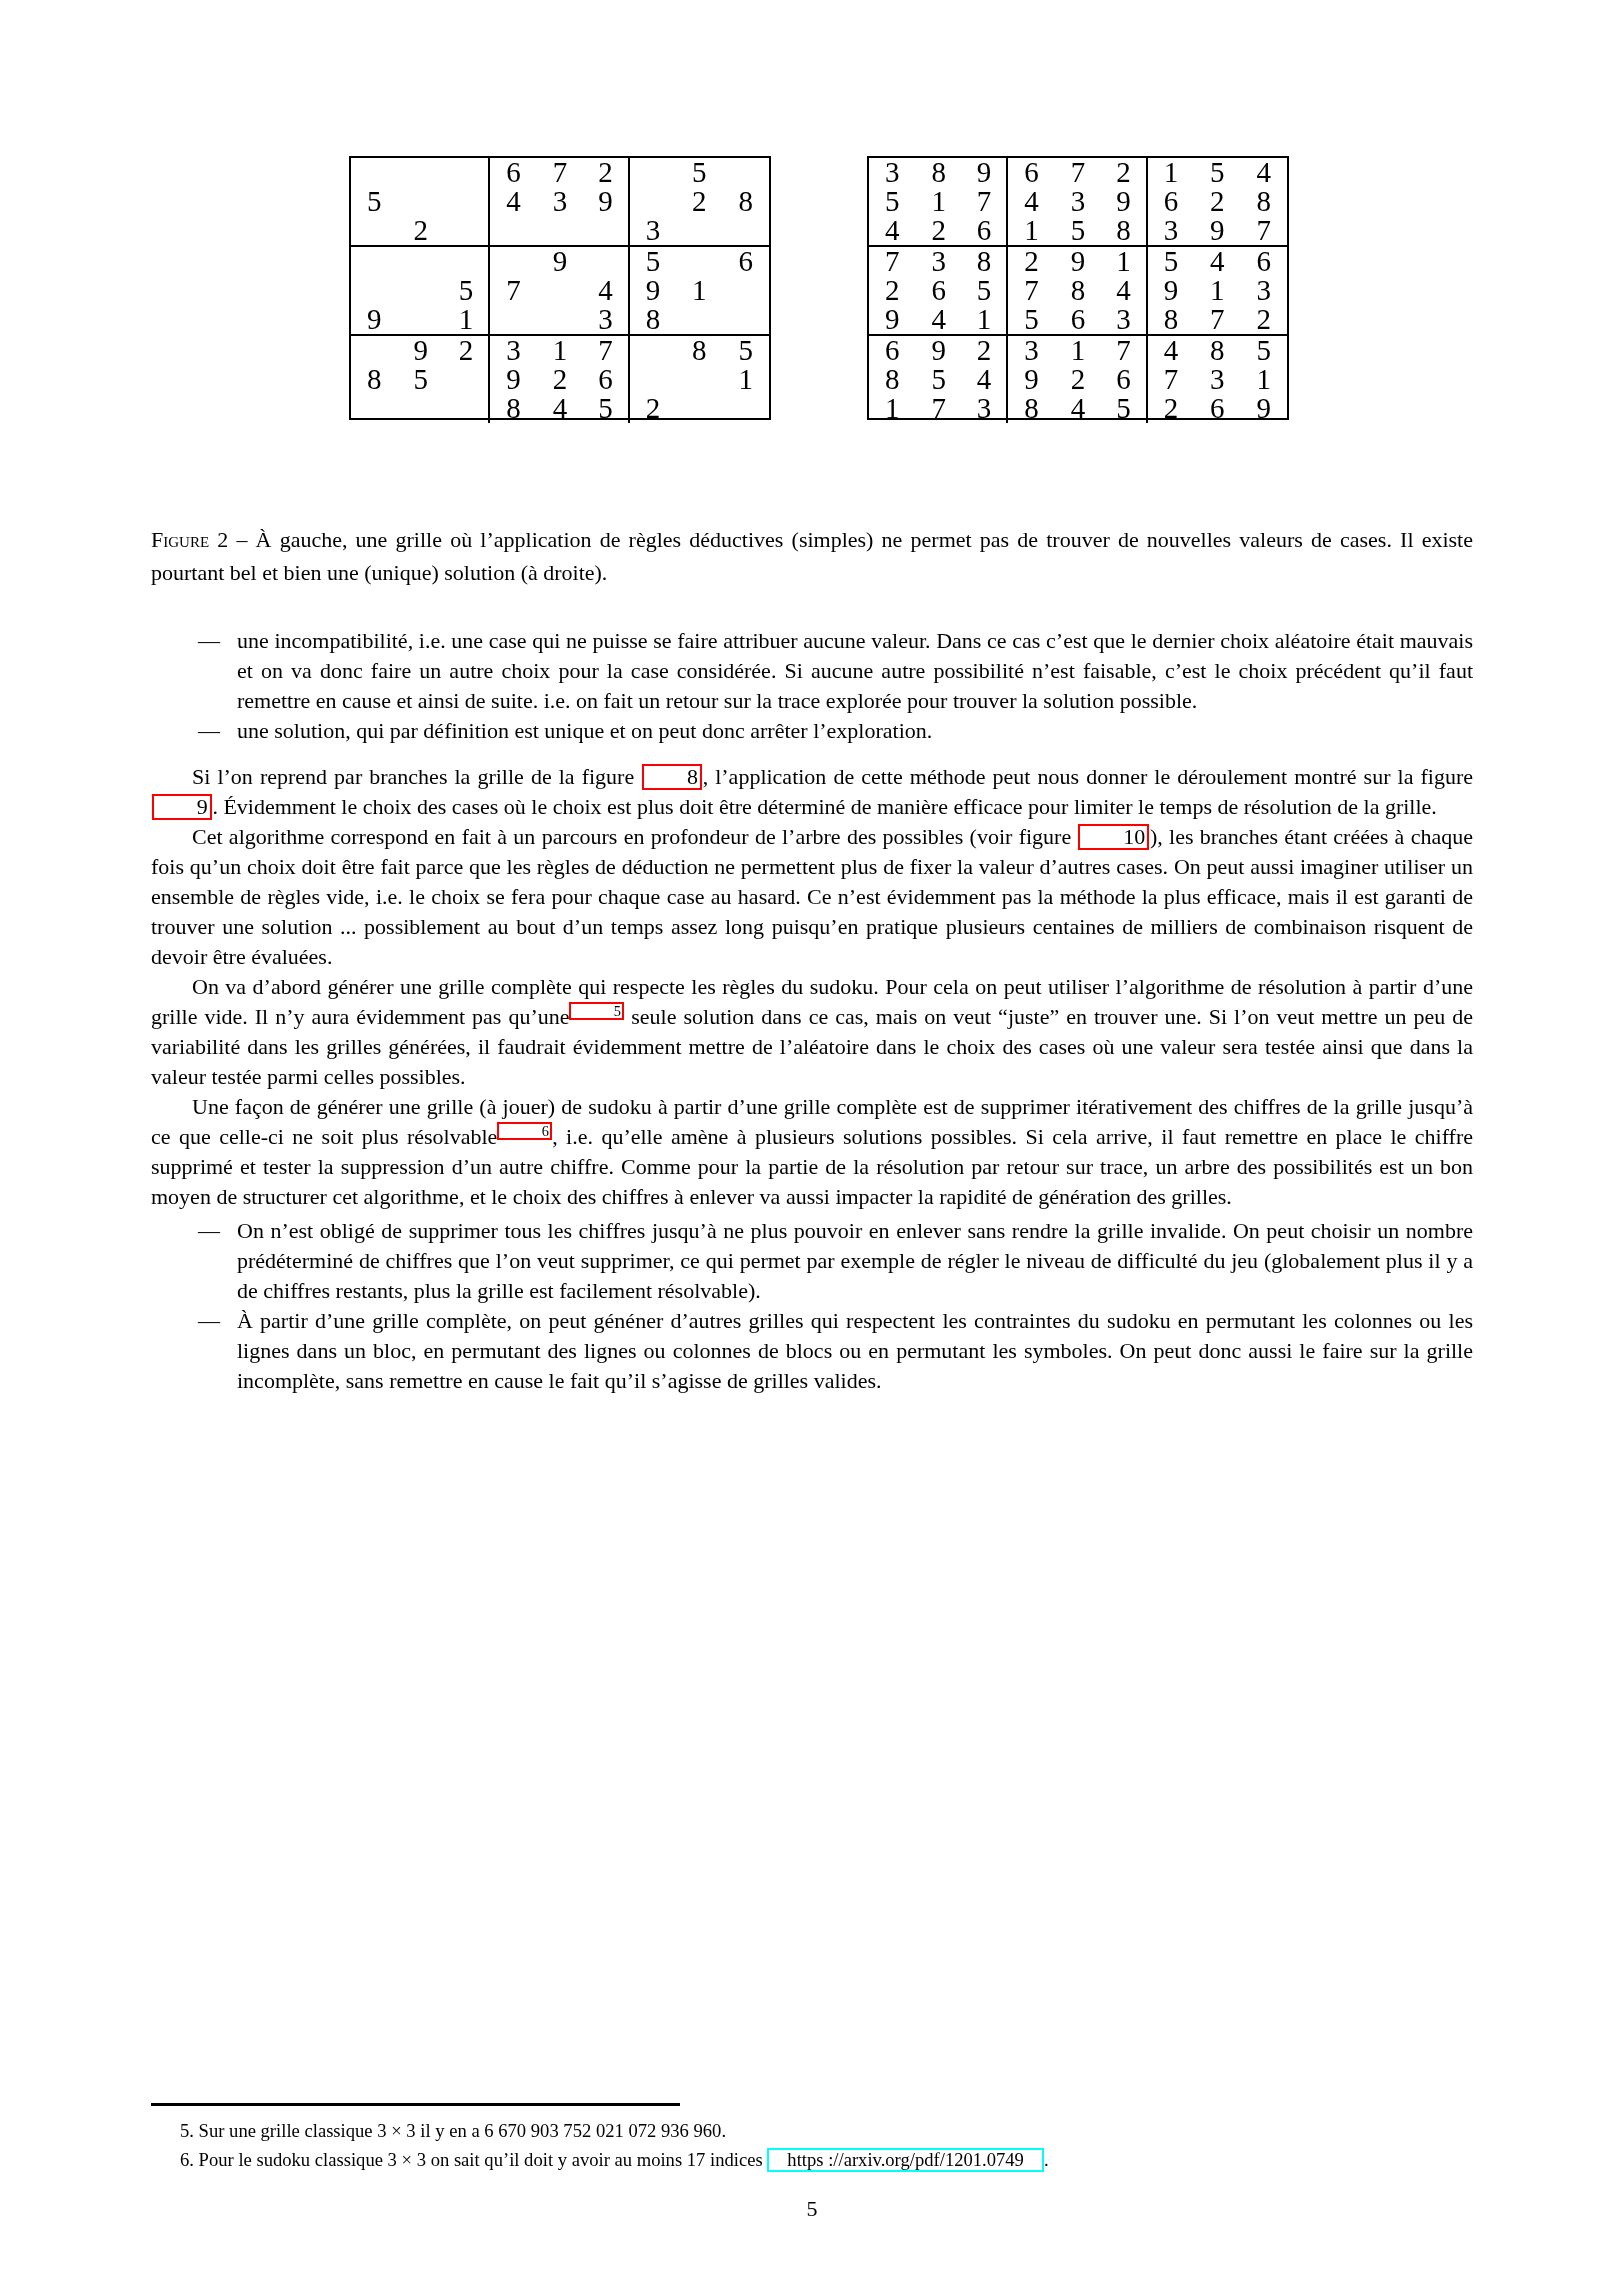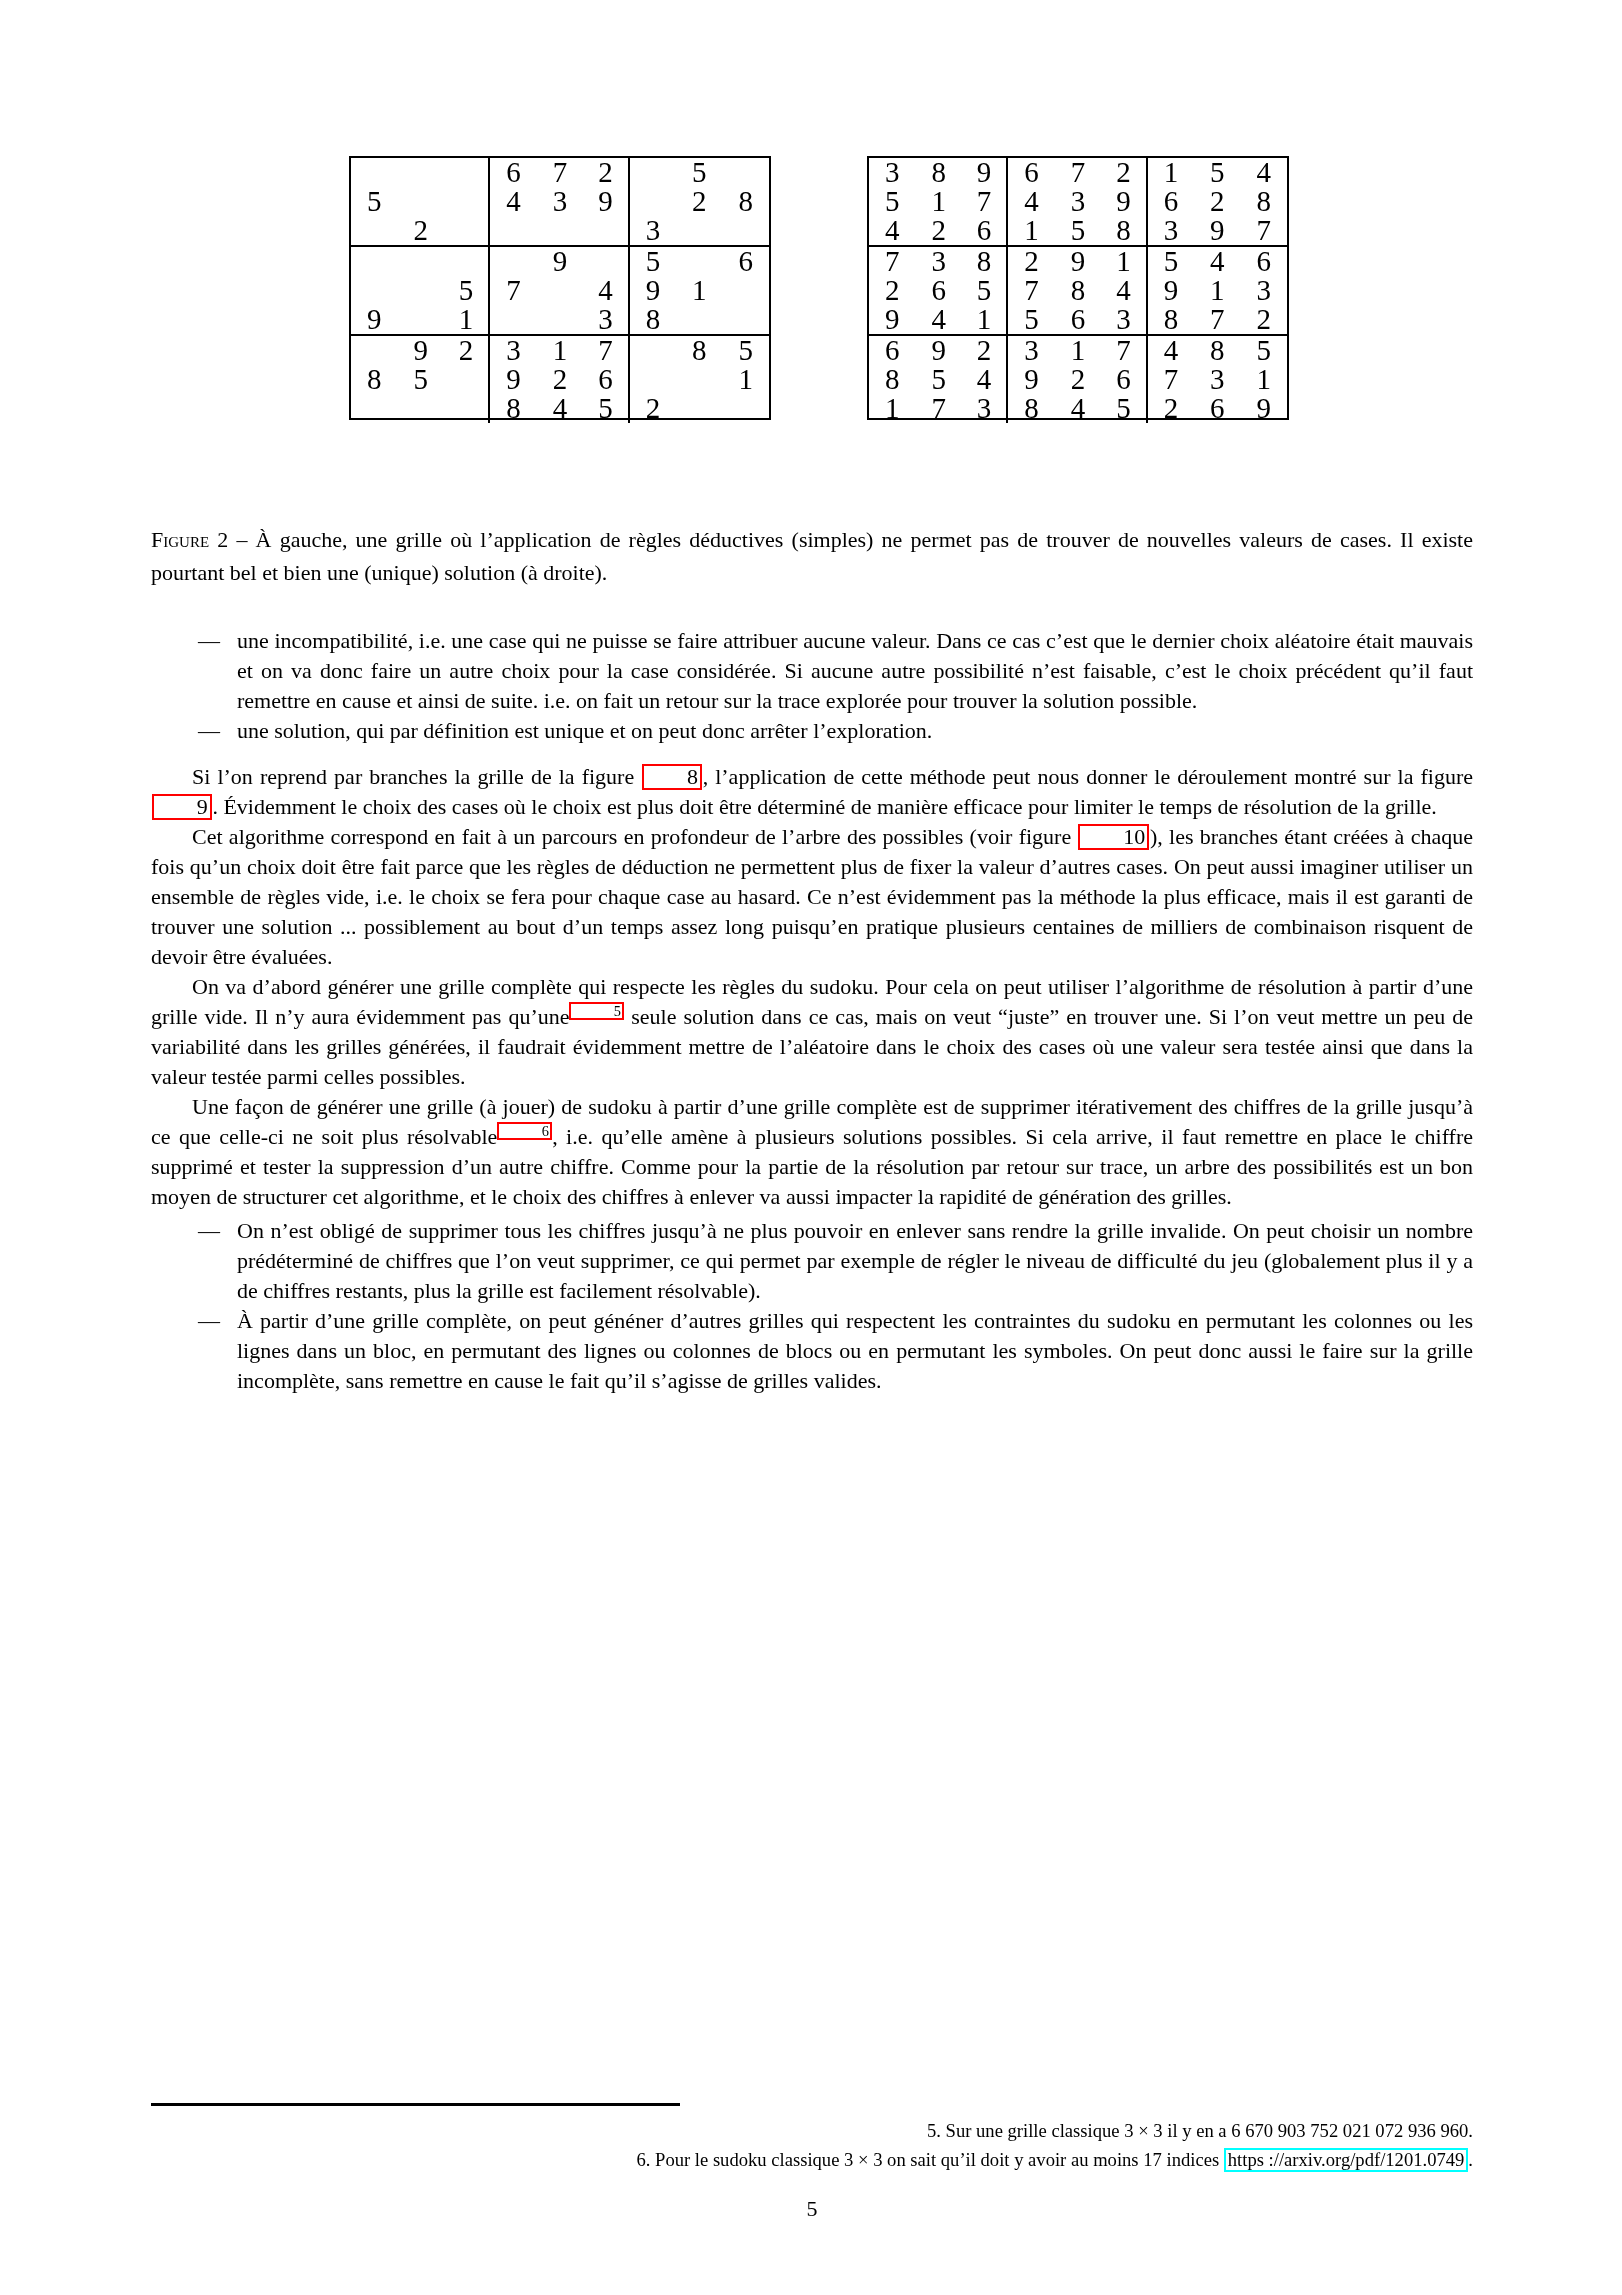--- a/index.html
+++ b/index.html
@@ -47,23 +47,23 @@
   .fnref{
     display:inline-block;border:2px solid #ff0000;line-height:1;
     font-size:14.4px;padding:0 1.3px;vertical-align:7.9px;
   }
   
   .fnrule{position:absolute;top:2103px;left:151px;width:529px;height:2.6px;background:#000;}
   .footnotes{
     position:absolute;top:2116px;left:151px;width:1322px;
     font-size:18.6px;line-height:29.4px;
   }
-  .footnotes p{margin:0;padding-left:29px;text-align:right;}
+  .footnotes p{margin:0;padding-left:29px;}
   .linkbox{
-    display:inline-block;border:2px solid #00ffff;line-height:1.05;padding:0 2px;
+    display:inline-block;border:2px solid #00ffff;line-height:1.05;padding:0 18px;
   }
   
   .pagenum{
     position:absolute;top:2196px;left:151px;width:1322px;
     font-size:22px;text-align:center;
   }
 </style>
 </head>
 <body>
 

